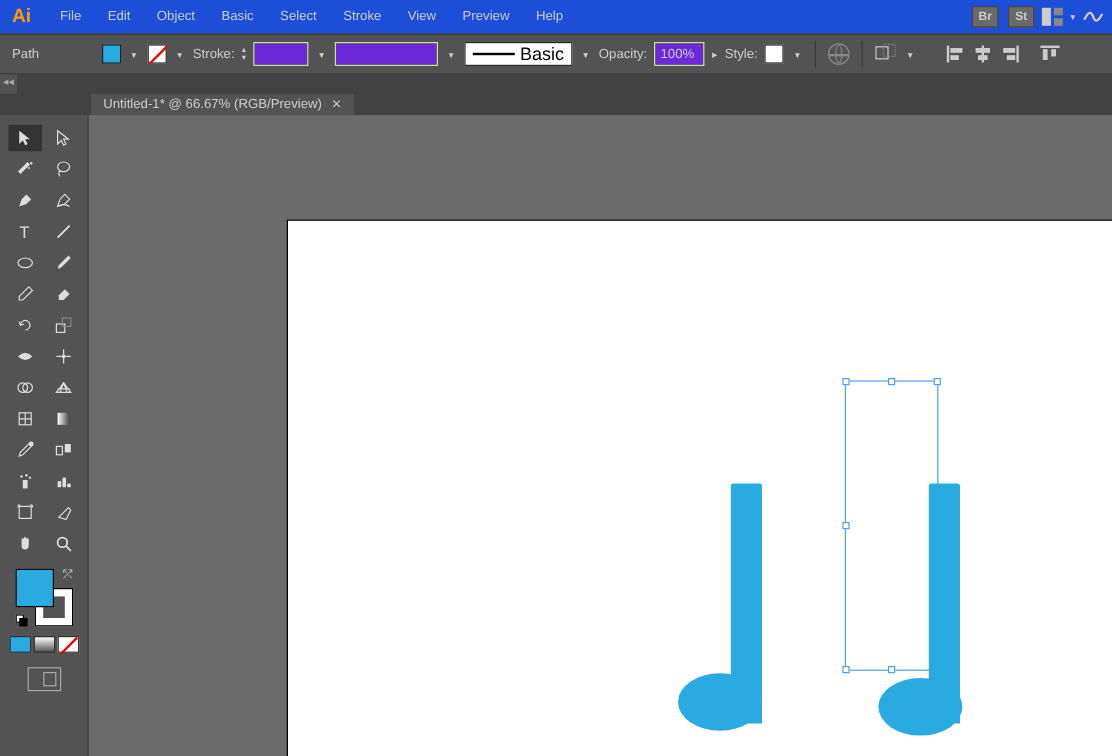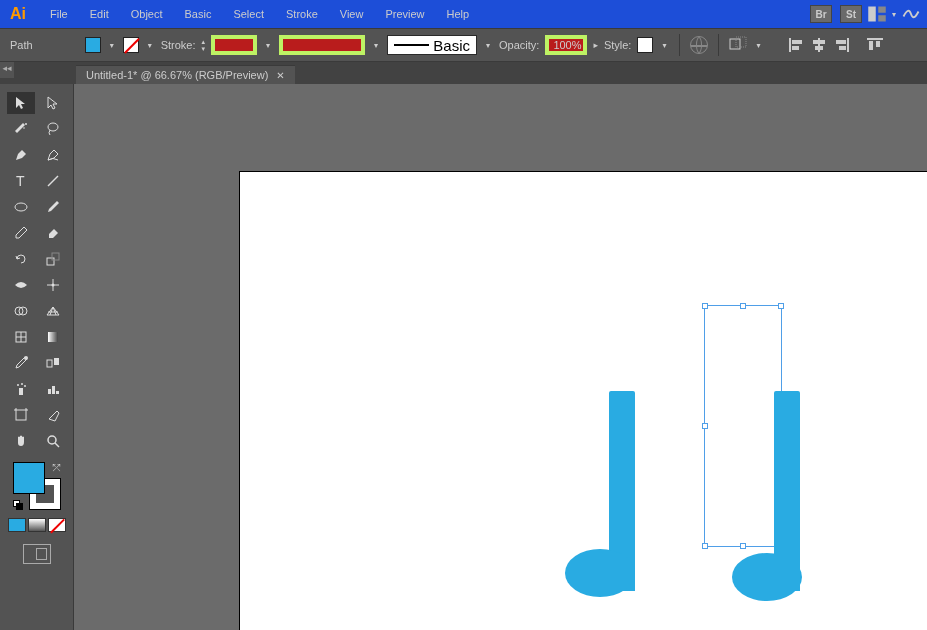--- a/index.html
+++ b/index.html
@@ -10,31 +10,31 @@
 .menu-item { padding: 4px 10px; color: #ccc; cursor: pointer; }
 .menu-spacer { flex: 1; }
 .menu-box { width: 22px; height: 18px; background: #6a6a6a; display: inline-flex; align-items: center; justify-content: center; margin: 0 3px; color: #ccc; font-size: 10px; font-weight: bold; border:1px solid #444; }
 .menu-icon { width:20px; height:18px; display:inline-flex; align-items:center; justify-content:center; }
 
 .controlbar { height: 34px; background: #535353; border-top: 1px solid #3a3a3a; border-bottom: 1px solid #3a3a3a; display: flex; align-items: center; padding: 0 10px; gap: 6px; }
 .ctrl-label { color: #ccc; text-align: center; }
 .swatch { width: 16px; height: 16px; border: 1px solid #222; }
 .drop { width: 10px; height: 16px; display:flex; align-items:center; justify-content:center; }
 .drop::after { content:"▾"; font-size:8px; color:#ccc; }
-.slot { background:#b91c1c; border:4px solid #bef264; height:20px; }
+.slot { background:#6d28d9; border:1px solid #bef264; height:20px; }
 .stroke-preview { width: 90px; height: 20px; background:#fff; display:flex; align-items:center; justify-content:center; gap:4px; padding:0 6px; border:1px solid #2a2a2a;}
 .stroke-line { flex:1; height:2px; background:#000; }
 .globe { width:18px; height:18px; border:1px solid #888; border-radius:50%; position:relative; }
 .globe::before, .globe::after { content:""; position:absolute; border:1px solid #888; }
 .globe::before { inset:0 5px; border-radius:50%; }
 .globe::after { left:0; right:0; top:50%; border-top:1px solid #888; }
 .align-ic { width:16px; height:14px; display:inline-block; position:relative; }
 .align-ic span { position:absolute; background:#ccc; }
 
-.tabbar { height: 22px; background:#424242; display:flex; align-items:flex-end; padding-left: 76px;}
+.tabbar { height: 34px; background:#424242; display:flex; align-items:flex-end; padding-left: 76px;}
 .tab { background:#535353; color:#ccc; padding: 3px 10px; display:flex; align-items:center; gap:8px; border-top:1px solid #3a3a3a; font-size:11px;}
 .tab-close { font-size:10px; }
 
 .collapse-handle { position:absolute; left:0; top:62px; width:14px; height:16px; background:#535353; color:#aaa; font-size:9px; text-align:center; line-height:8px; padding-top:2px; z-index:5;}
 
 .main { display:flex; height: calc(630px - 28px - 34px - 22px); }
 .tools { width: 74px; background:#535353; border-right:1px solid #3a3a3a; padding: 8px 5px; display:flex; flex-direction:column; align-items:center; gap:4px; }
 .tool-row { display:flex; gap:4px; }
 .tool { width:28px; height:22px; display:flex; align-items:center; justify-content:center; color:#ddd; position:relative; }
 .tool.active { background:#333; }

